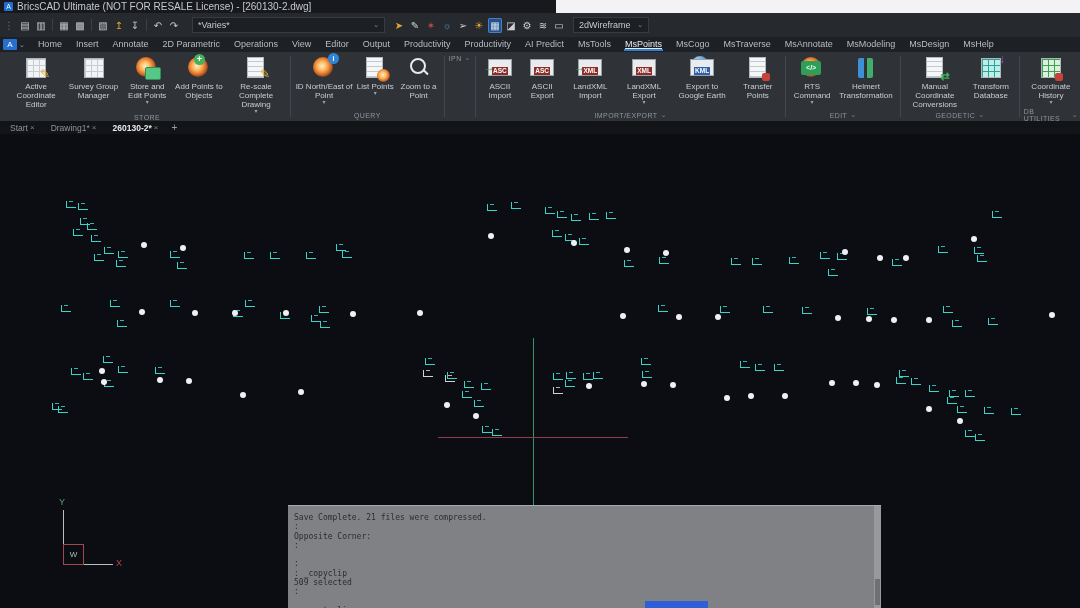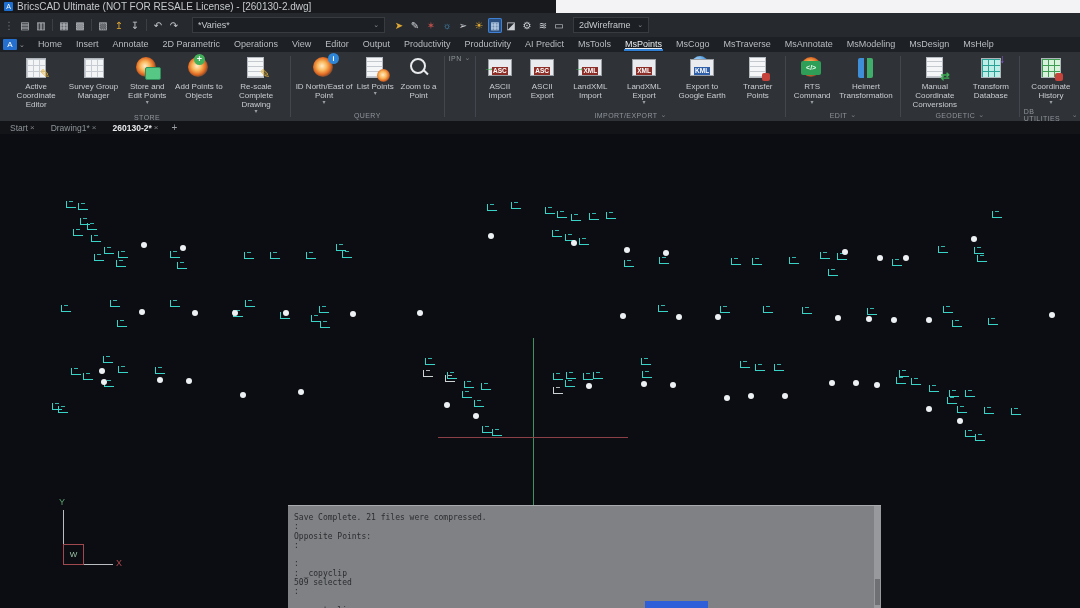--- a/index.html
+++ b/index.html
@@ -555,19 +555,19 @@
     <div class="ch-v" style="left: 533px; top: 204px; height: 167px;"></div>
     <div class="ch-h" style="top: 303px; left: 438px; width: 190px;"></div>
     <div>
       <div class="ucs-line" style="left: 63px; top: 376px; width: 1px; height: 55px;"></div>
       <div class="ucs-line" style="left: 63px; top: 430px; width: 50px; height: 1px;"></div>
       <span class="ucs-y" style="left: 59px; top: 363px;">Y</span>
       <span class="ucs-x" style="left: 116px; top: 424px;">X</span>
       <div class="ucs-w" style="left: 63px; top: 410px; width: 21px; height: 21px;">W</div>
     </div>
     <div class="cmdwin" style="left: 288px; top: 371px; width: 593px; height: 103px;">
-      <div class="cmdlines"><div>Save Complete. 21 files were compressed.</div><div>:</div><div>Opposite Points:</div><div>:</div><div>&nbsp;</div><div>:</div><div>: _copyclip</div><div>509 selected</div><div>:</div><div>&nbsp;</div><div>: _pasteclip</div></div>
+      <div class="cmdlines"><div>Save Complete. 21 files were compressed.</div><div>:</div><div>Opposite Corner:</div><div>:</div><div>&nbsp;</div><div>:</div><div>: _copyclip</div><div>509 selected</div><div>:</div><div>&nbsp;</div><div>: _pasteclip</div></div>
       <div class="cmd-scroll">
         <div class="cmd-thumb"></div>
       </div>
       <div class="cmd-sel" style="left: 357px; top: 95px; width: 63px; height: 8px;"></div>
     </div>
   </div>
 
 </body></html>

